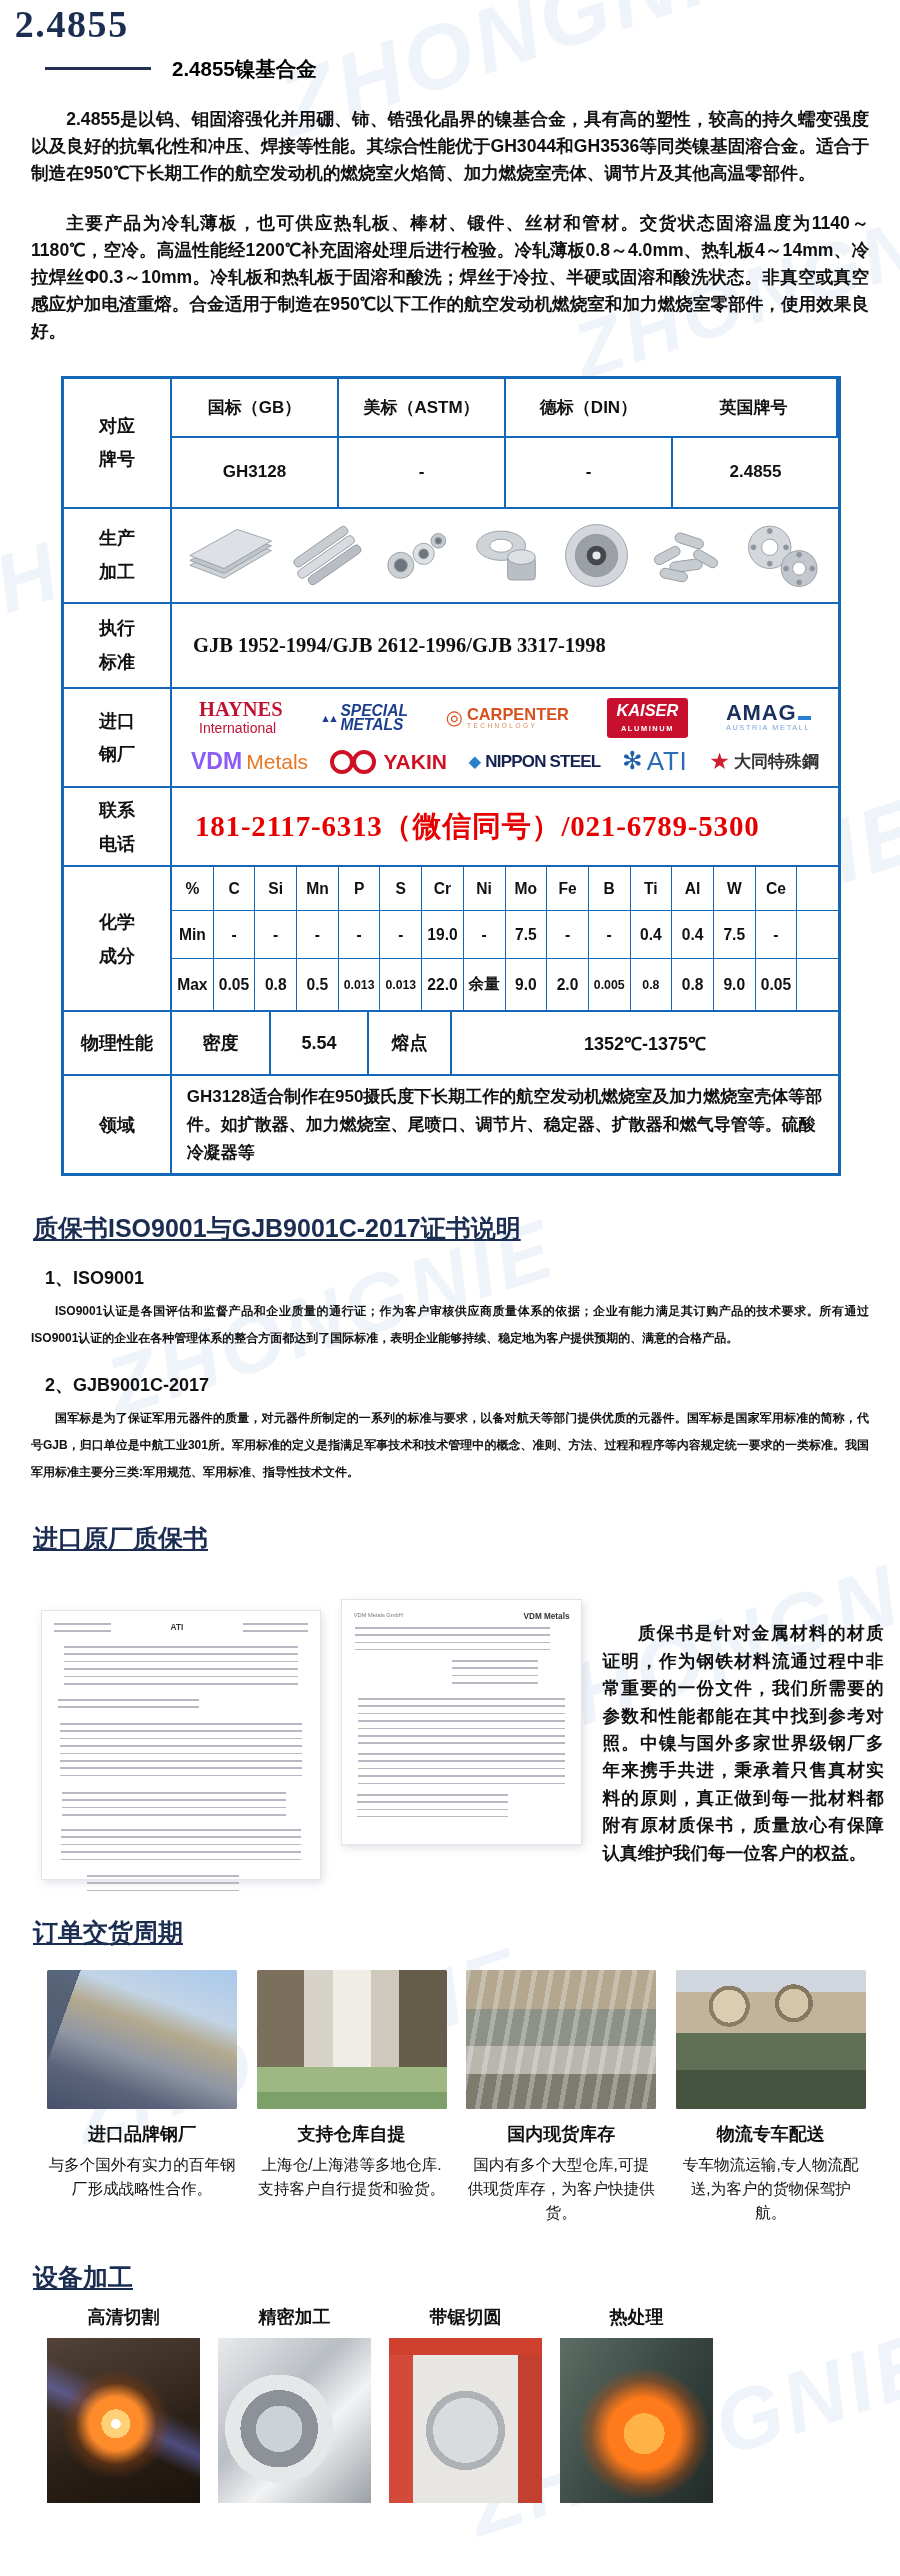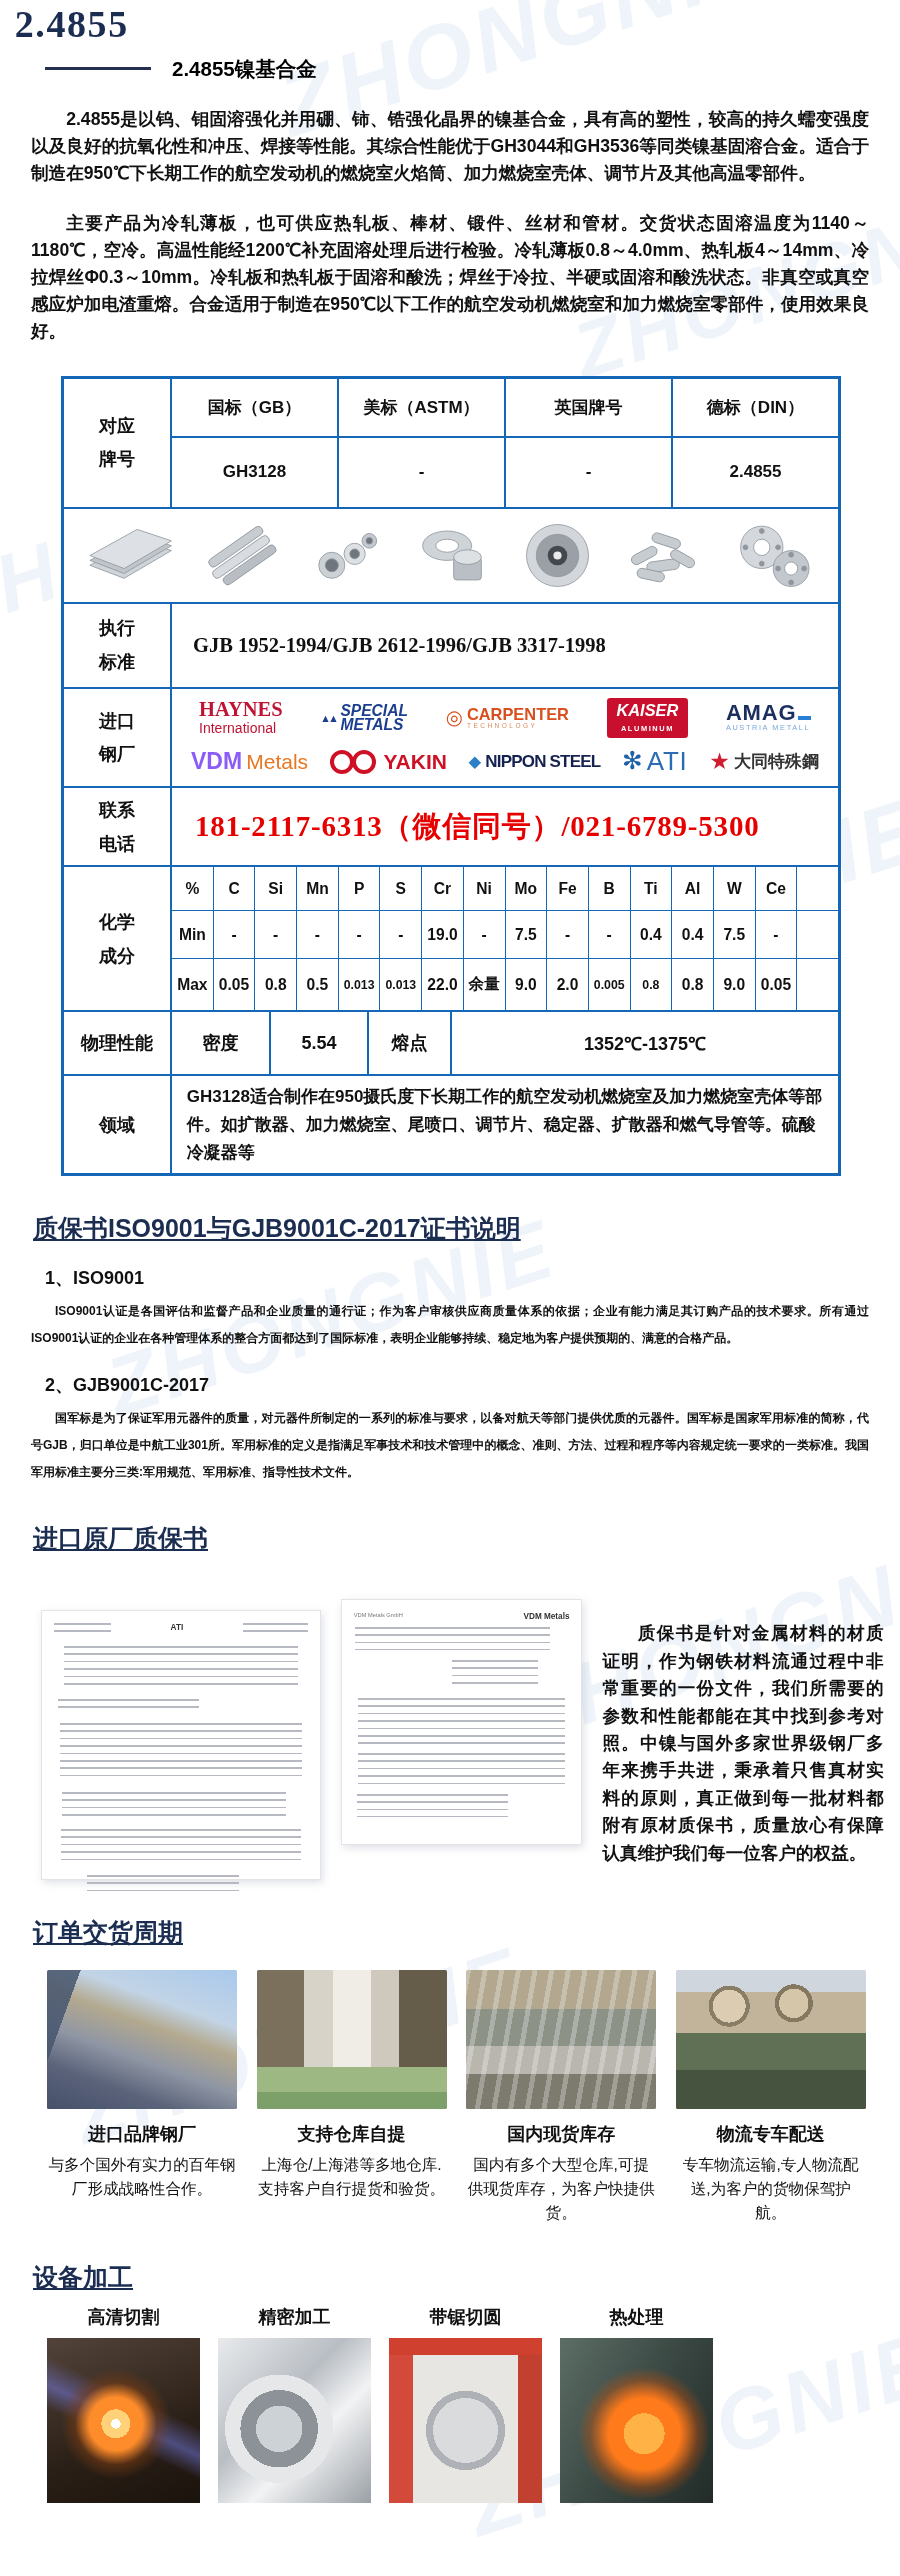--- a/index.html
+++ b/index.html
@@ -168,33 +168,37 @@
 
       <div class="trow first">
         <div class="tlabel">
           <span>对应</span>
           <span>牌号</span>
         </div>
         <div class="tbody">
           <div class="grades-head">
             <div class="gcell">国标（GB）</div>
             <div class="gcell">美标（ASTM）</div>
+            <div class="gcell last">德标（DIN）</div>
             <div class="gcell">英国牌号</div>
-            <div class="gcell last">德标（DIN）</div>
           </div>
           <div class="grades-val">
             <div class="gcell">GH3128</div>
             <div class="gcell">-</div>
             <div class="gcell">-</div>
             <div class="gcell last">2.4855</div>
           </div>
         </div>
       </div>
 
       <div class="trow">
+        <div class="tlabel">
+          <span>生产</span>
+          <span>加工</span>
+        </div>
         <div class="tbody">
           <div class="products">
             <svg class="prod" width="92" height="75" viewBox="0 0 112 92">
               <polygon points="8,58 66,26 108,40 50,74" fill="#cfd4d9" stroke="#8e959c"></polygon>
               <polygon points="8,52 66,20 108,34 50,68" fill="#bfc5cb" stroke="#8e959c"></polygon>
               <polygon points="8,46 66,14 108,28 50,62" fill="#dde1e5" stroke="#8e959c"></polygon>
             </svg>
             <svg class="prod" width="82" height="75" viewBox="0 0 100 92">
               <g transform="rotate(-35 50 46)">
                 <rect x="12" y="28" width="78" height="11" rx="5" fill="#c7ccd1" stroke="#8e959c"></rect>

